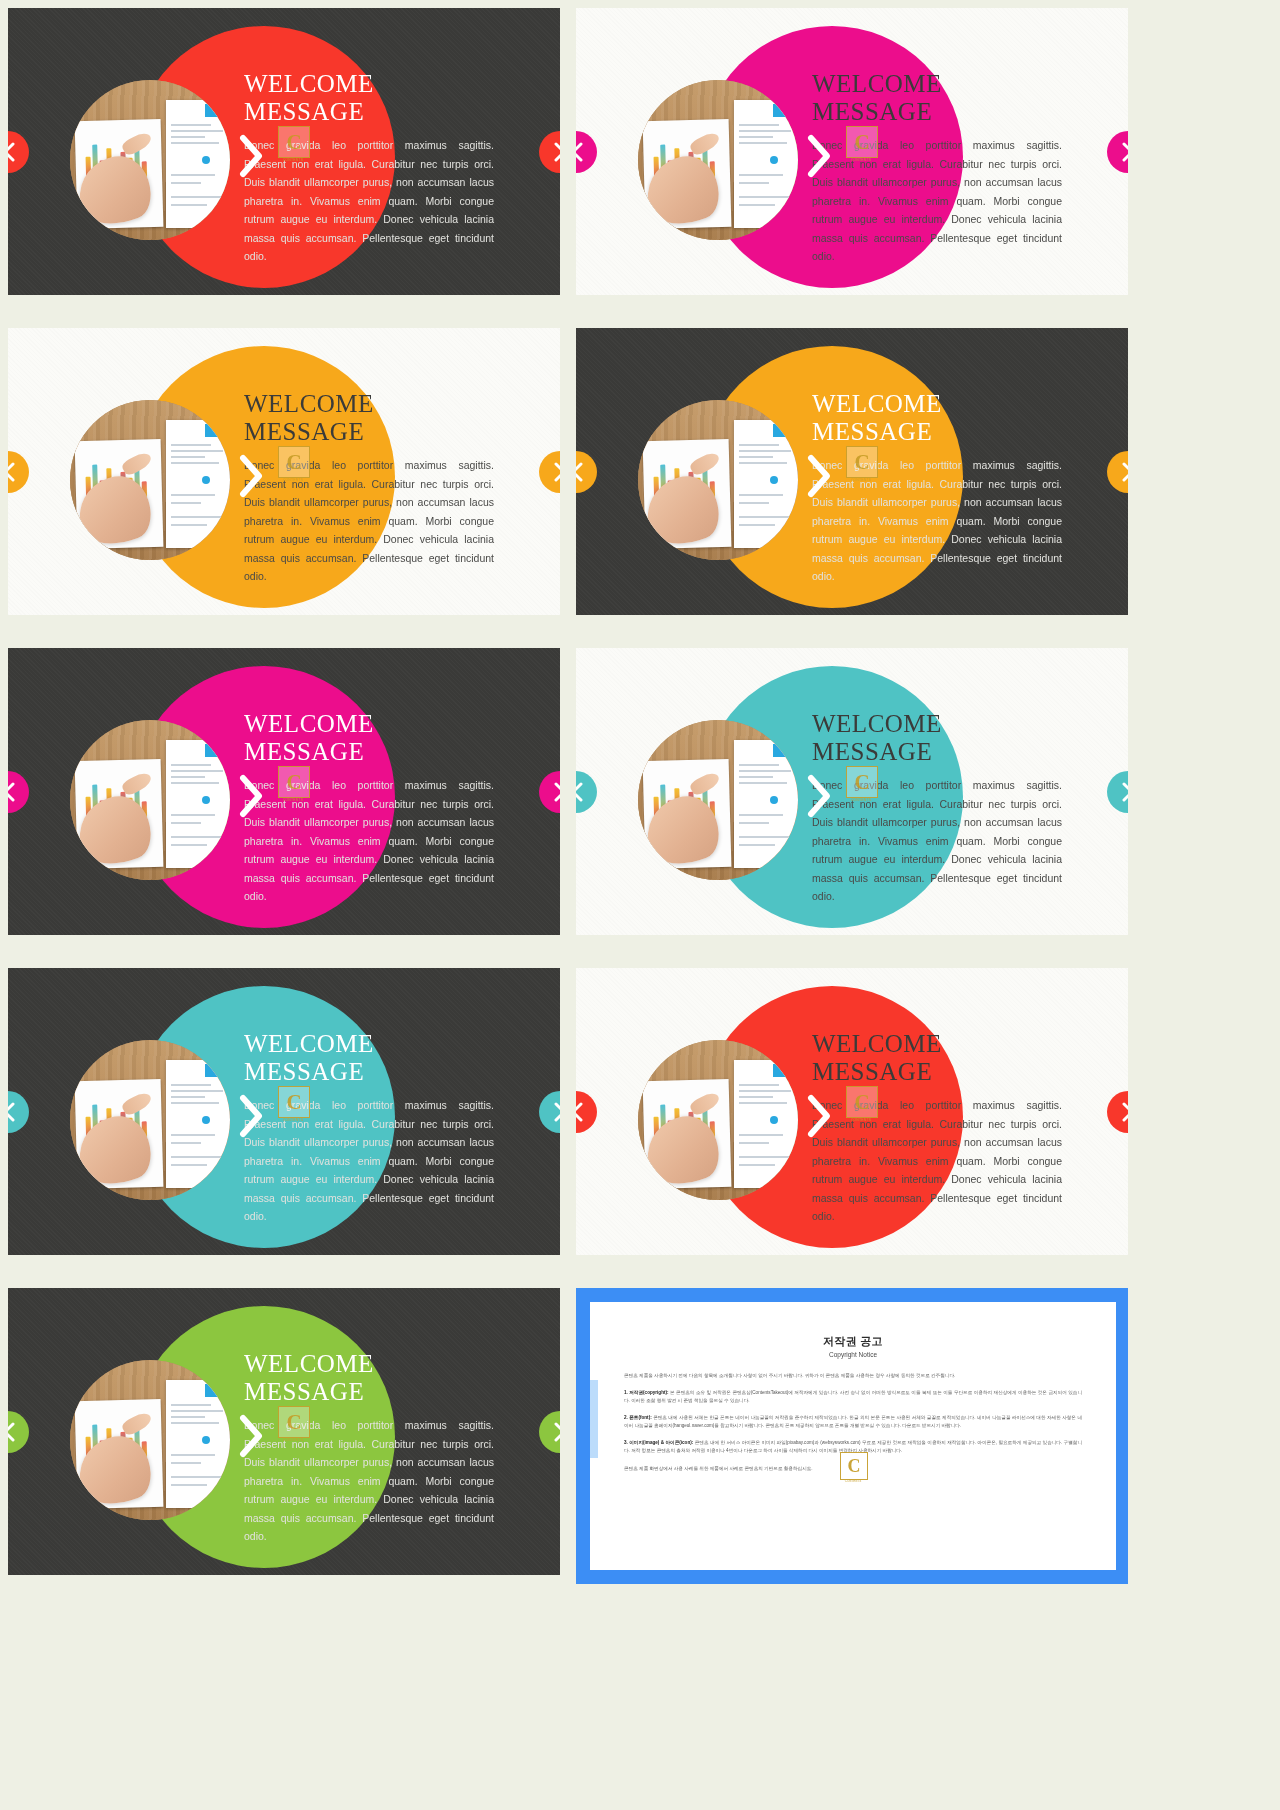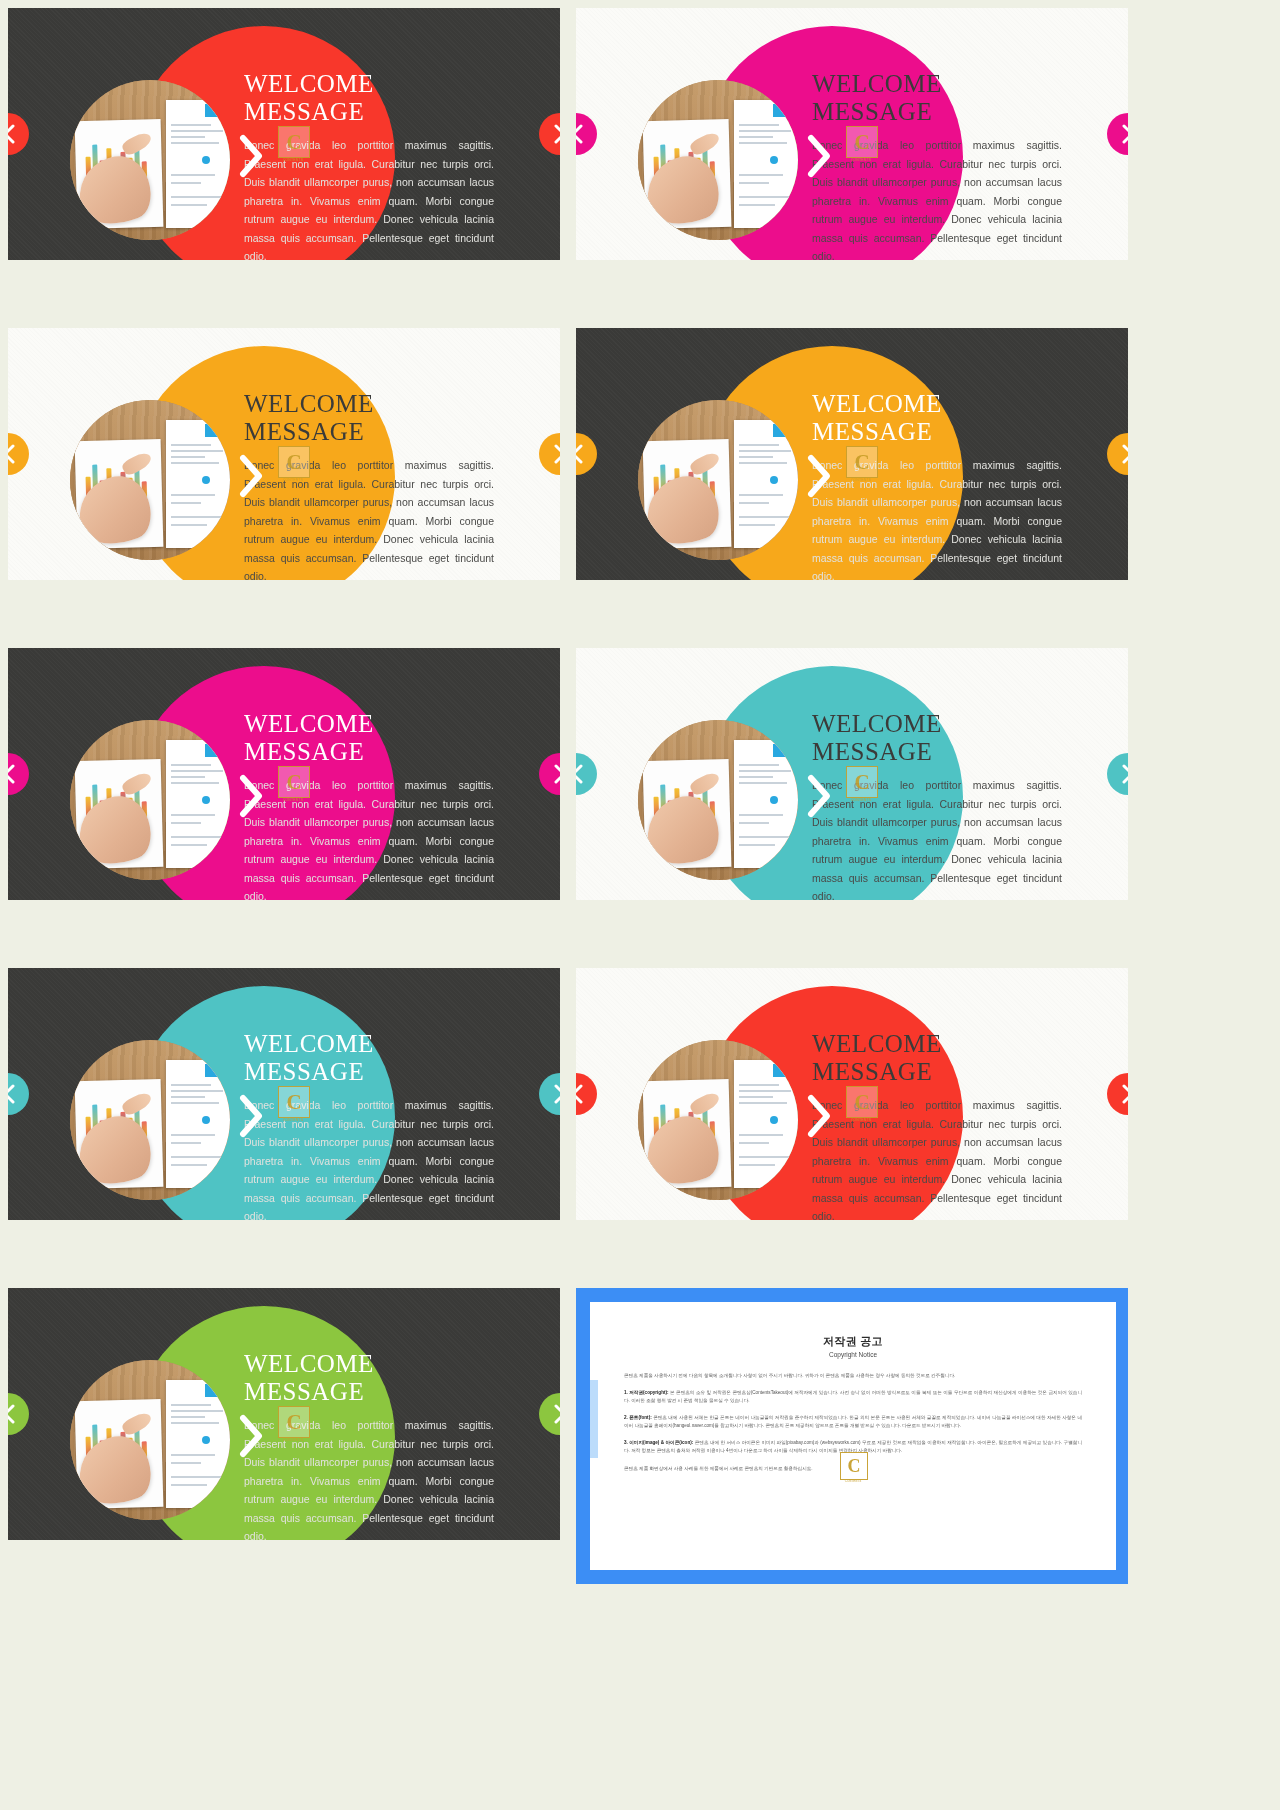--- a/index.html
+++ b/index.html
@@ -16,21 +16,21 @@
     grid-template-columns:552px 552px;
     grid-template-rows:repeat(5,296px);
     column-gap:16px;
     row-gap:24px;
     padding:8px 80px 0 8px;
     box-sizing:border-box;
     background:#eef0e4;
   }
   .slide{
     position:relative;
-    width:552px;height:252px;
+    width:552px;height:287px;
     overflow:hidden;
     box-sizing:border-box;
   }
   .slide.dark{
     background:#3a3a38;
     background-image:
       repeating-linear-gradient(45deg, rgba(255,255,255,.022) 0 1px, transparent 1px 3px);
   }
   .slide.light{
     background:#fbfbf8;

